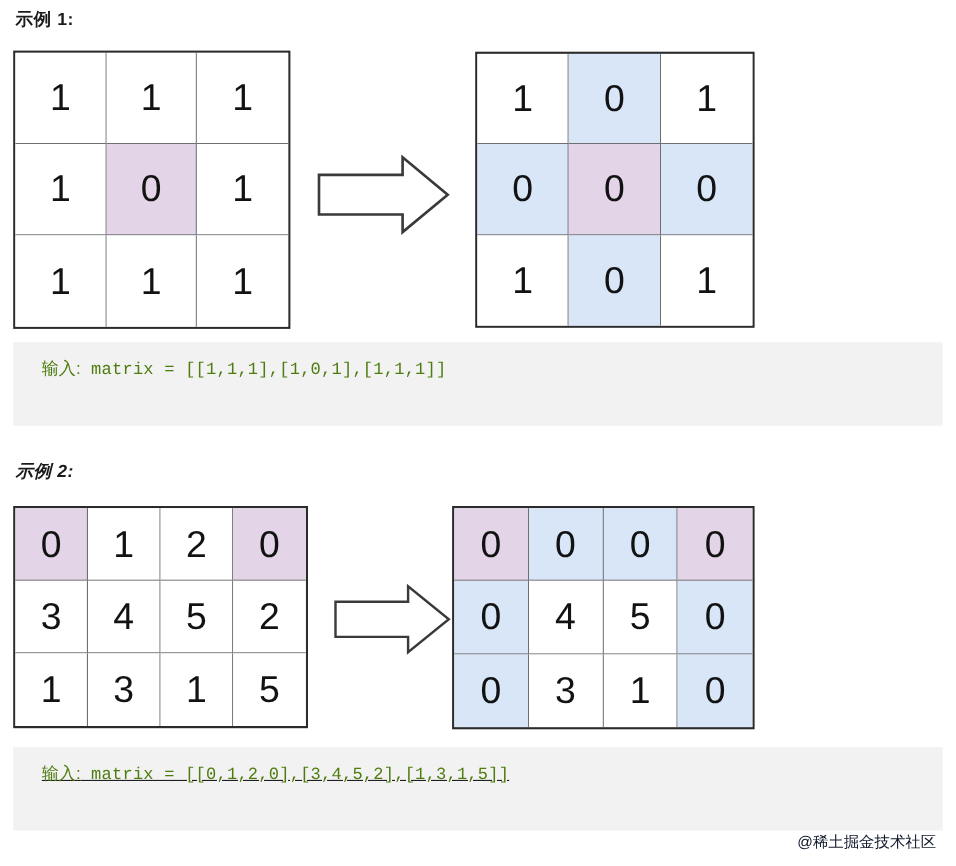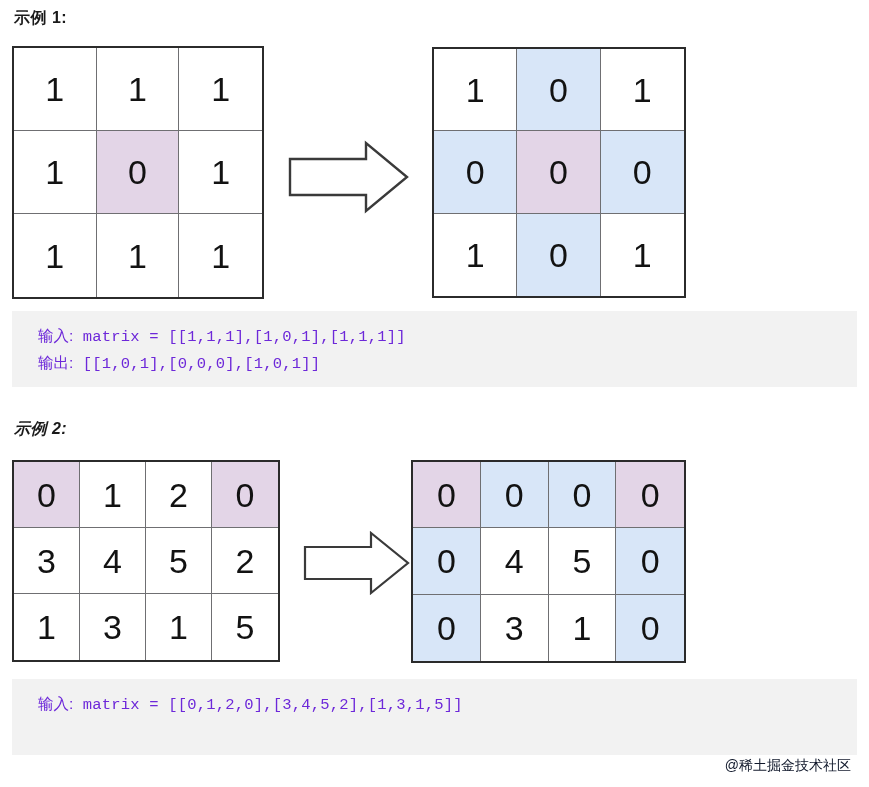--- a/index.html
+++ b/index.html
@@ -56,21 +56,21 @@
   .codeblock{
     position:absolute;
     background:#f2f2f2;
     box-sizing:border-box;
     padding:12px 0 12px 26px;
   }
   .codeline{
     font-family:"Liberation Mono","DejaVu Sans Mono",monospace;
     font-size:15.5px;
     line-height:26px;
-    color:#6d28d9;
+    color:#4d7c0f;
     white-space:pre;
     letter-spacing:0.2px;
   }
   .codeline .label{
     font-family:"Liberation Sans","DejaVu Sans",sans-serif;
     letter-spacing:0px;
   }
 
   
   .watermark{
@@ -115,21 +115,20 @@
       <div class="cell hl-blue">0</div>
       <div class="cell hl-purple">0</div>
       <div class="cell hl-blue last-col">0</div>
       <div class="cell last-row">1</div>
       <div class="cell hl-blue last-row">0</div>
       <div class="cell last-col last-row">1</div>
     </div>
 
   <div class="codeblock" style="left:12px;top:311px;width:845px;height:76px;">
     <div class="codeline"><span class="label">输入:</span><span> matrix = [[1,1,1],[1,0,1],[1,1,1]]</span></div>
-    <div class="codeline"><span class="label">输出:</span><span> [[1,0,1],[0,0,0],[1,0,1]]</span></div>
   </div>
 
   <div class="section-title" style="left:14px;top:419px;font-style:italic;">示例 2:</div>
 
   <div class="matrix" id="m2-in" style="left:12px;top:460px;width:268px;height:202px;grid-template-columns:repeat(4,1fr);grid-template-rows:repeat(3,1fr);">
       <div class="cell hl-purple">0</div>
       <div class="cell">1</div>
       <div class="cell">2</div>
       <div class="cell hl-purple last-col">0</div>
       <div class="cell">3</div>
@@ -156,19 +155,19 @@
       <div class="cell hl-blue">0</div>
       <div class="cell">4</div>
       <div class="cell">5</div>
       <div class="cell hl-blue last-col">0</div>
       <div class="cell hl-blue last-row">0</div>
       <div class="cell last-row">3</div>
       <div class="cell last-row">1</div>
       <div class="cell hl-blue last-col last-row">0</div>
     </div>
 
-  <div class="codeblock" style="left:12px;top:679px;width:845px;height:76px;">
+  <div class="codeblock" style="left:12px;top:679px;width:845px;height:76px;text-decoration:underline;">
     <div class="codeline"><span class="label">输入:</span><span> matrix = [[0,1,2,0],[3,4,5,2],[1,3,1,5]]</span></div>
   </div>
 
   <div class="watermark">@稀土掘金技术社区</div>
 
 </div>
 
 </body></html>

